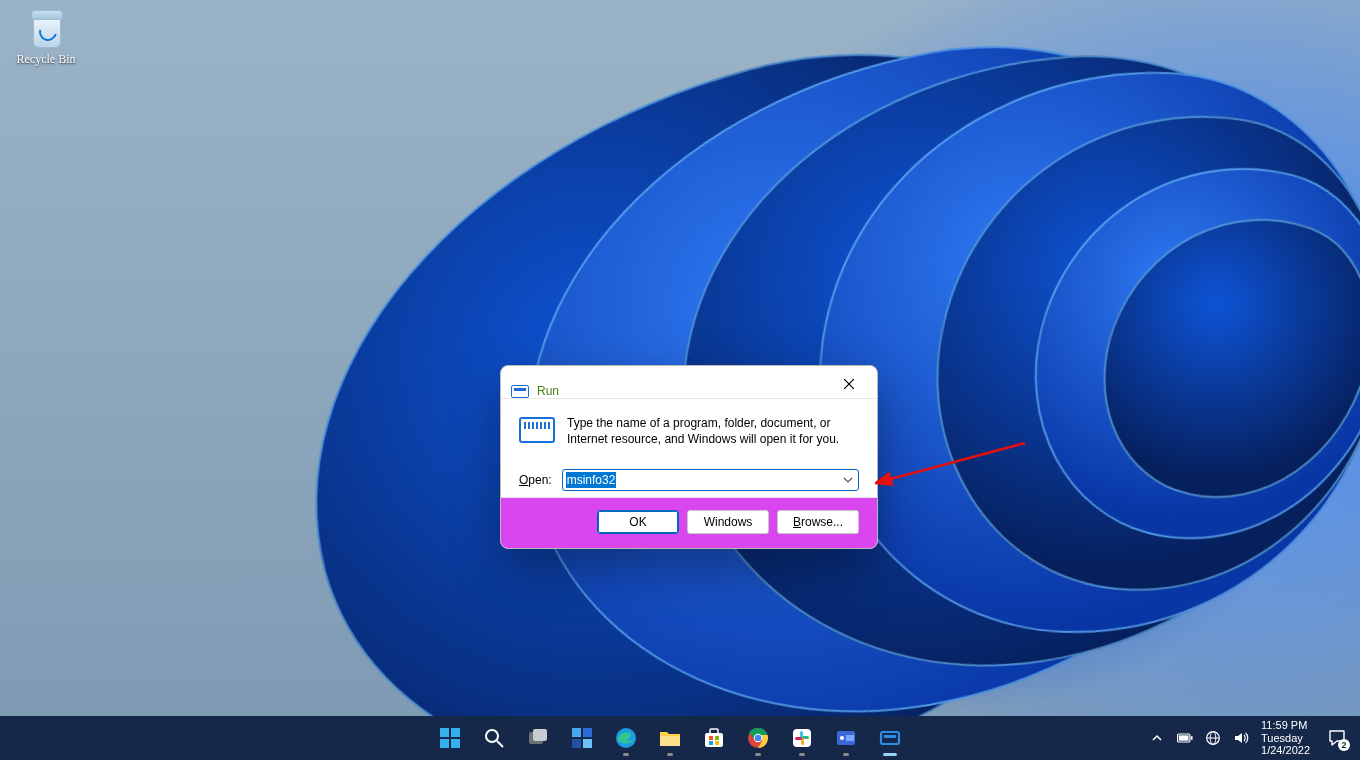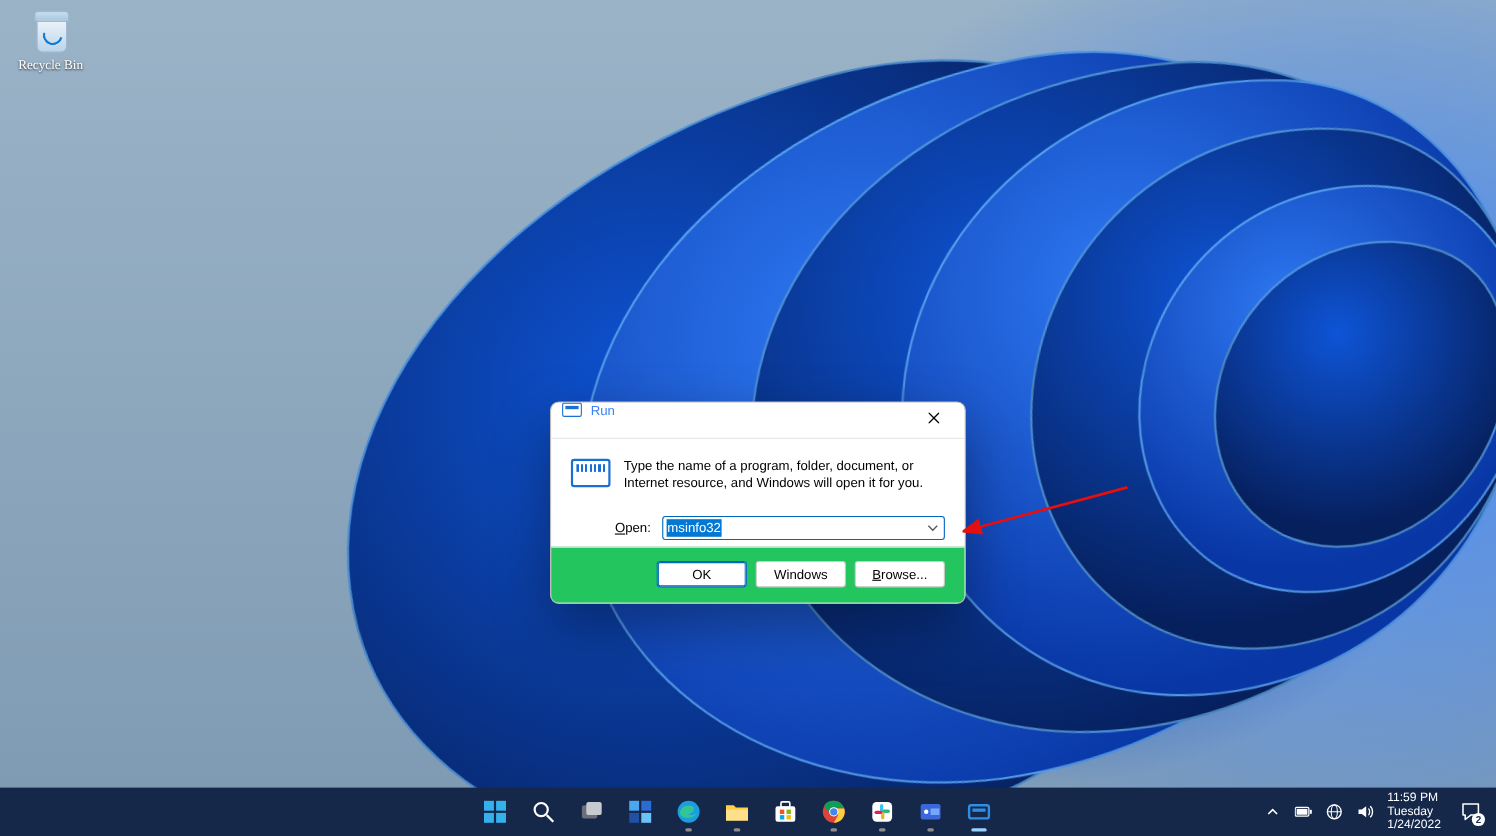--- a/index.html
+++ b/index.html
@@ -77,25 +77,25 @@
     top: 365px;
     width: 376px;
     background: #fff;
     border: 1px solid #b9b9b9;
     border-radius: 8px;
     box-shadow: 0 20px 50px rgba(0,0,0,0.35);
     overflow: hidden;
   }
   .run-titlebar {
     display: flex;
-    align-items: flex-start;
+    align-items: flex-end;
     height: 32px;
     padding: 0 6px 0 10px;
     font-size: 12px;
-    color: #3b82f6;
+    color: #4d7c0f;
     border-bottom: 1px solid #e6e6e6;
   }
   .run-title-icon {
     width: 16px; height: 11px;
     border: 1.5px solid #1a6fd6;
     border-radius: 2px;
     position: relative;
     margin-right: 8px;
   }
   .run-title-icon::after {
@@ -132,21 +132,21 @@
     content:"";
     position:absolute; left:3px; right:3px; top:3px; height:7px;
     background: repeating-linear-gradient(90deg,#1a6fd6 0 2px, transparent 2px 4px);
   }
   .run-desc-text { line-height: 1.35; }
 
   .run-open-row {
     display: flex; align-items: center; gap: 10px;
     margin-top: 22px;
   }
-  .open-label { font-size: 12px; margin-left: 40px; }
+  .open-label { font-size: 12px; }
   .open-label .ul { text-decoration: underline; }
   .run-input-wrap {
     flex: 1;
     position: relative;
   }
   .run-input {
     width: 100%;
     height: 22px;
     box-sizing: border-box;
     border: 1px solid #0067c0;
@@ -170,21 +170,21 @@
   }
   .run-input-chevron {
     position: absolute;
     right: 6px; top: 5px;
     width: 10px; height: 10px;
     pointer-events: none;
   }
   .run-input-chevron svg { width: 10px; height: 10px; }
 
   .run-footer {
-    background: #22c55e;
+    background: #d946ef;
     border-top: 1px solid #e3e3e3;
     padding: 12px 18px 14px 18px;
     display: flex;
     gap: 8px;
     justify-content: flex-end;
   }
   .win-btn {
     min-width: 82px;
     height: 24px;
     font-size: 12px;

